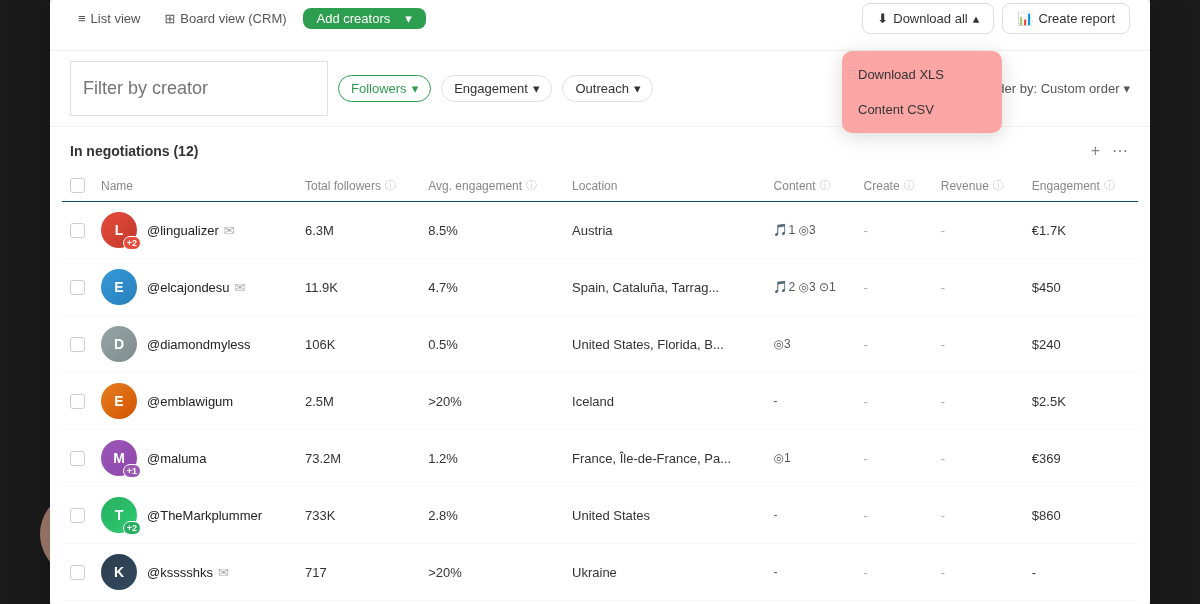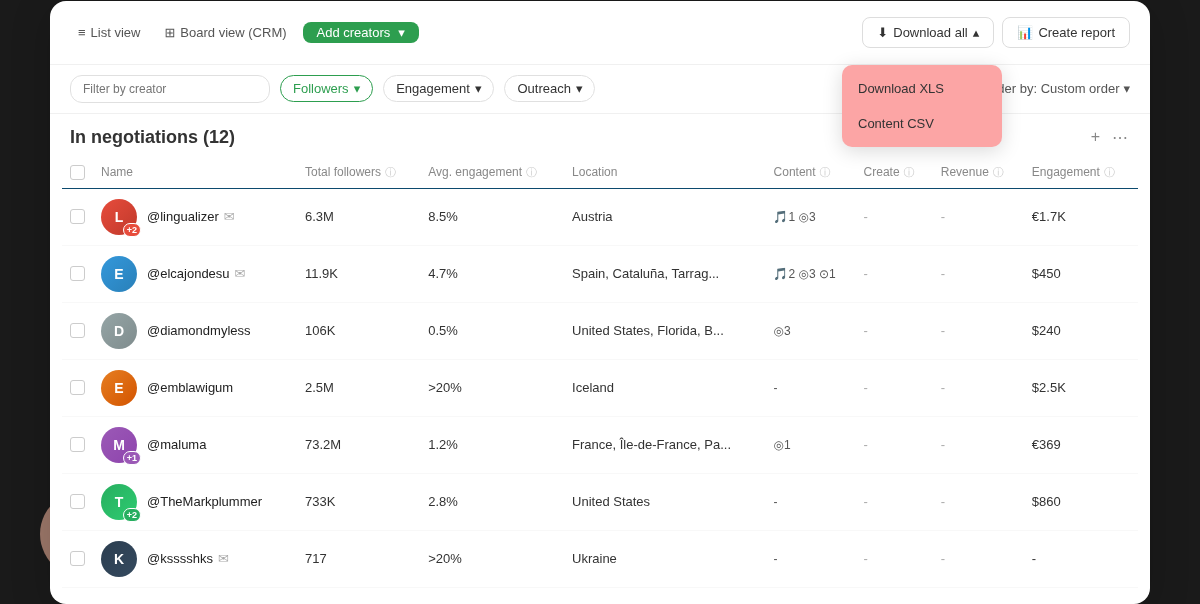--- a/index.html
+++ b/index.html
@@ -82,21 +82,21 @@
       color: #555;
       font-size: 13px;
       cursor: pointer;
       padding: 5px 8px;
       border-radius: 6px;
     }
 
     .add-creators-btn {
       display: flex;
       align-items: center;
-      gap: 8px;
+      gap: 15px;
       background: #2d9e4f;
       color: #fff;
       border: none;
       border-radius: 8px;
       padding: 3px 14px;
       font-size: 13px;
       font-weight: 500;
       cursor: pointer;
     }
 
@@ -139,23 +139,23 @@
       display: flex;
       align-items: center;
       padding: 10px 20px;
       gap: 10px;
       border-bottom: 1px solid #f0f0f0;
     }
 
     .search-input {
       flex: 0 0 200px;
       border: 1px solid #e0e0e0;
-      border-radius: 12px;
-      padding: 6px 12px;
-      font-size: 12px;
+      border-radius: 0;
+      padding: 16px 12px;
+      font-size: 18px;
       color: #999;
       outline: none;
     }
 
     .filter-btn {
       display: flex;
       align-items: center;
       gap: 5px;
       background: #fff;
       border: 1px solid #e0e0e0;
@@ -185,21 +185,21 @@
     }
 
     
     .section-header {
       display: flex;
       align-items: center;
       padding: 12px 20px 8px;
     }
 
     .section-title {
-      font-size: 18px;
+      font-size: 14px;
       font-weight: 600;
       color: #333;
       flex: 1;
     }
 
     .section-actions {
       display: flex;
       align-items: center;
       gap: 8px;
     }

